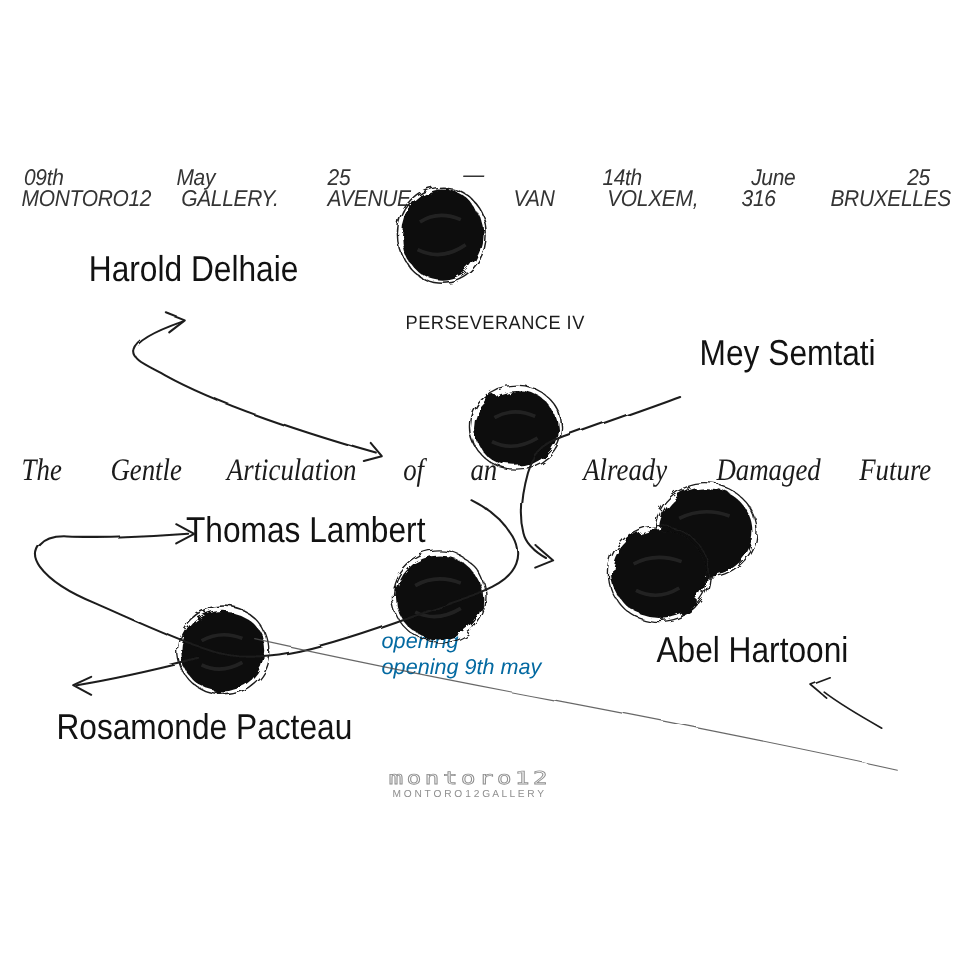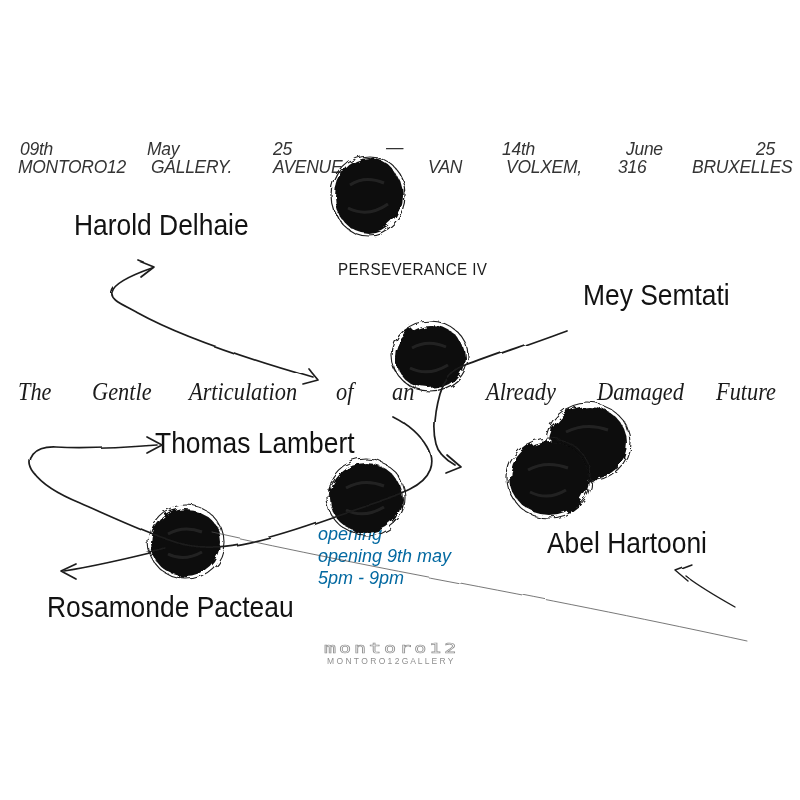--- a/index.html
+++ b/index.html
@@ -64,21 +64,20 @@
     <span class="t word" style="left:189px;top:377px;">Articulation</span>
     <span class="t word" style="left:336px;top:377px;">of</span>
     <span class="t word" style="left:392px;top:377px;">an</span>
     <span class="t word" style="left:486px;top:377px;">Already</span>
     <span class="t word" style="left:597px;top:377px;">Damaged</span>
     <span class="t word" style="left:716px;top:377px;">Future</span>
 
     <div class="opening">
       <div>opening</div>
       <div>opening 9th may</div>
-      <div>5pm - 9pm</div>
     </div>
 
     <svg width="170" height="40" style="position:absolute;left:320px;top:634px;">
       <text x="4" y="26" font-family="DejaVu Sans Mono, monospace" font-size="20" letter-spacing="3" fill="none" stroke="#8f8f8f" stroke-width="0.9" transform="scale(1,0.74)">montoro12</text>
       <text x="7" y="30" font-family="Liberation Sans, sans-serif" font-size="8.5" fill="#8f8f8f">M O N T O R O 1 2   G A L L E R Y</text>
     </svg>
   </div>
 
   <svg class="layer" width="800" height="800" viewBox="0 0 800 800">
     <defs>

